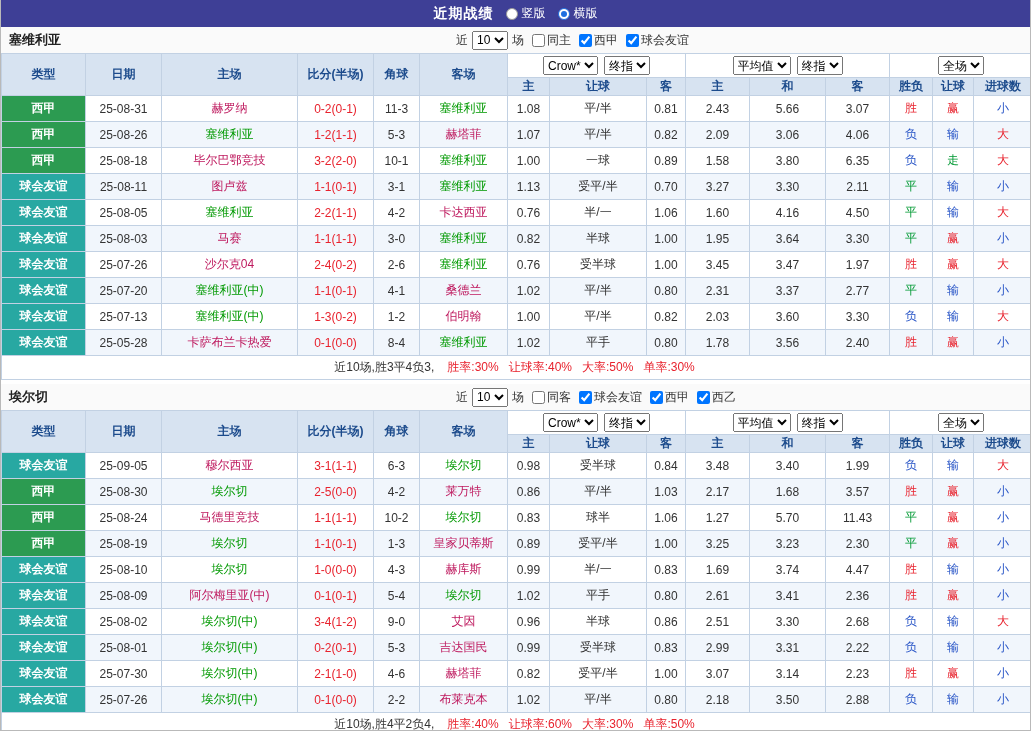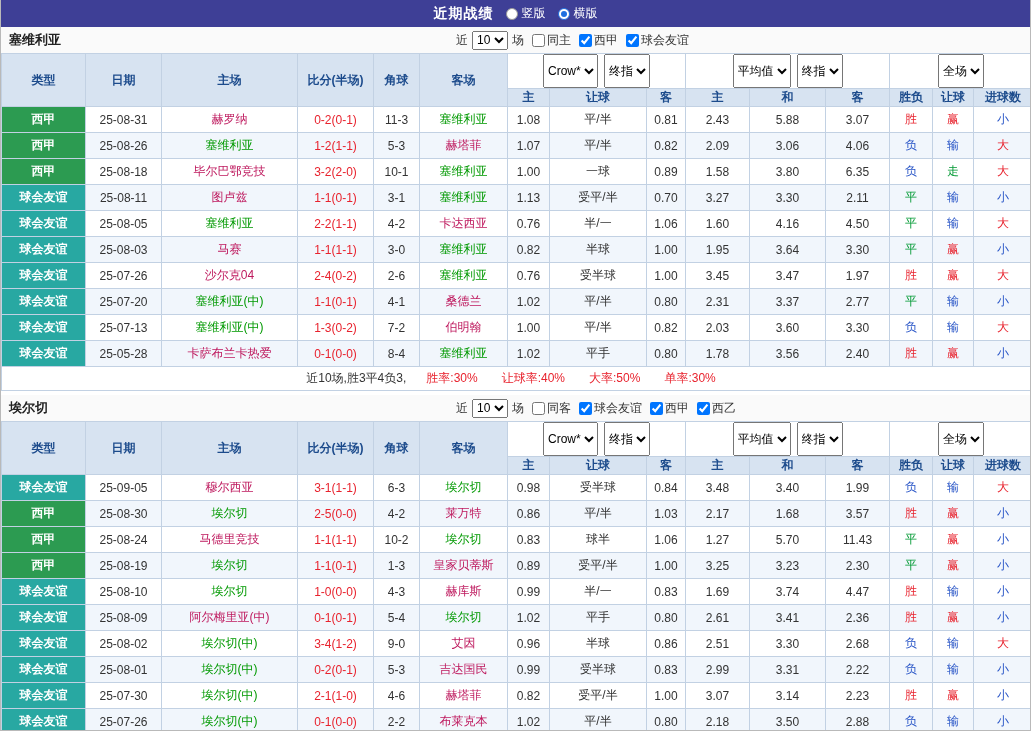--- a/index.html
+++ b/index.html
@@ -62,34 +62,34 @@
     overflow: hidden; white-space: nowrap;
   }
   tr.hdr-top { height: 24px; }
   tr.hdr-sub { height: 16px; }
   th.colhead {
     background: var(--header-bg, #d7e3f1);
     color: var(--header-text, #1c4b8c);
     font-weight: bold; font-size: 12px;
   }
   th.dd-cell { background: #fff; }
-  .hd-select { font-size: 12px; height: 34px; margin: 0 3px; }
+  .hd-select { font-size: 12px; height: 19px; margin: 0 3px; }
   tbody tr { height: 26px; }
   tbody tr:nth-child(even) { background: var(--row-alt, #f1f6fc); }
   td.type  { color: #fff; font-weight: bold; }
   td.team  { color: #be185d; cursor: pointer; }
   td.team.focus { color: var(--focus-team-green, #009900); }
   td.score { color: var(--score-red, #e8222d); }
   td.num, td.corner, td.date { color: #333; }
   td.res { font-weight: normal; }
   tfoot td.summary {
     height: 24px; background: #fff; font-size: 12px; text-align: center;
   }
   .sum-prefix { color: #333; margin-right: 8px; }
-  .sum-stat { color: var(--result-red, #e8222d); margin: 0 12px; }
+  .sum-stat { color: var(--result-red, #e8222d); margin: 0 5px; }
   .gap { height: 4px; background: #fff; }
 </style>
 </head>
 <body>
 
 <div class="page">
 
   <header class="topbar">
     <span class="topbar-title">近期战绩</span>
     <label class="radio-opt">
@@ -170,21 +170,21 @@
             <td class="type" style="background: rgb(44, 155, 81);">西甲</td>
             <td class="date">25-08-31</td>
             <td class="team">赫罗纳</td>
             <td class="score">0-2(0-1)</td>
             <td class="corner">11-3</td>
             <td class="team focus">塞维利亚</td>
             <td class="num">1.08</td>
             <td class="num">平/半</td>
             <td class="num">0.81</td>
             <td class="num">2.43</td>
-            <td class="num">5.88</td>
+            <td class="num">5.66</td>
             <td class="num">3.07</td>
             <td class="res" style="color: rgb(232, 34, 45);">胜</td>
             <td class="res" style="color: rgb(232, 34, 45);">赢</td>
             <td class="res" style="color: rgb(38, 83, 198);">小</td>
           </tr>
           <tr>
             <td class="type" style="background: rgb(44, 155, 81);">西甲</td>
             <td class="date">25-08-26</td>
             <td class="team focus">塞维利亚</td>
             <td class="score">1-2(1-1)</td>
@@ -300,21 +300,21 @@
             <td class="num">2.77</td>
             <td class="res" style="color: rgb(0, 153, 51);">平</td>
             <td class="res" style="color: rgb(38, 83, 198);">输</td>
             <td class="res" style="color: rgb(38, 83, 198);">小</td>
           </tr>
           <tr>
             <td class="type" style="background: rgb(40, 168, 162);">球会友谊</td>
             <td class="date">25-07-13</td>
             <td class="team focus">塞维利亚(中)</td>
             <td class="score">1-3(0-2)</td>
-            <td class="corner">7-2</td>
+            <td class="corner">1-2</td>
             <td class="team">伯明翰</td>
             <td class="num">1.00</td>
             <td class="num">平/半</td>
             <td class="num">0.82</td>
             <td class="num">2.03</td>
             <td class="num">3.60</td>
             <td class="num">3.30</td>
             <td class="res" style="color: rgb(38, 83, 198);">负</td>
             <td class="res" style="color: rgb(38, 83, 198);">输</td>
             <td class="res" style="color: rgb(232, 34, 45);">大</td>

